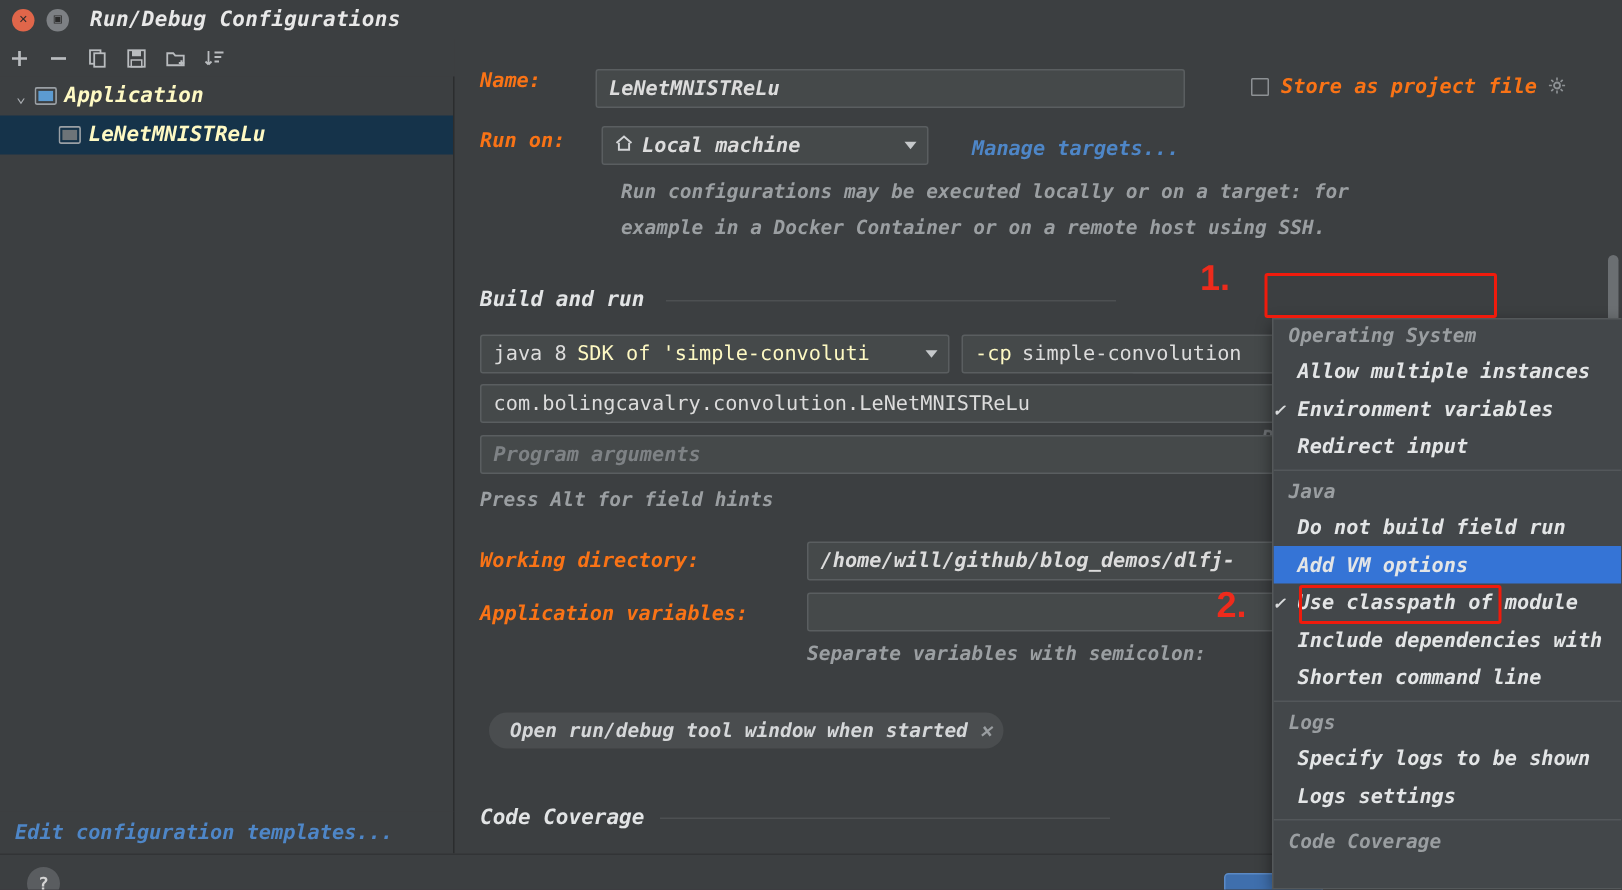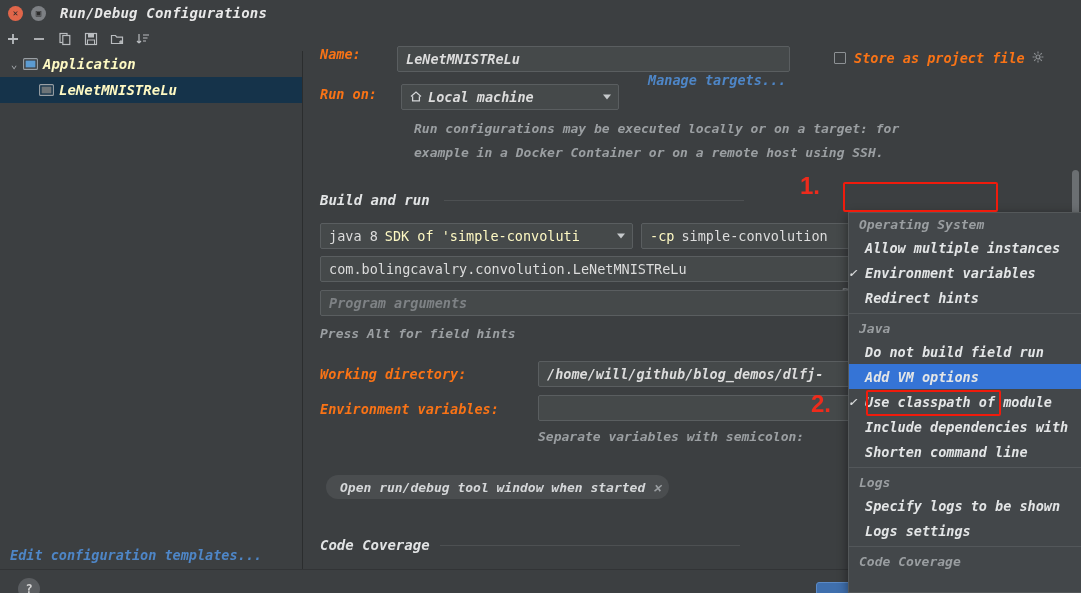--- a/index.html
+++ b/index.html
@@ -342,21 +342,21 @@
     <div class="field combo bold-i" style="position:absolute; left:97px; top:58px; width:218px;">
       <span style="margin-right:6px;">
         <svg width="12" height="11" viewBox="0 0 12 11">
           <path d="M1 5.4L6 1l5 4.4" fill="none" stroke="#d2d4d6" stroke-width="1.3"></path>
           <path d="M2.6 5.2v4.6h6.8V5.2" fill="none" stroke="#d2d4d6" stroke-width="1.3"></path>
         </svg>
       </span>
       <span>Local machine</span>
       <span class="arrow"></span>
     </div>
-    <div class="link" style="position:absolute; left:344px; top:46px;">Manage targets...</div>
+    <div class="link" style="position:absolute; left:344px; top:65px;">Manage targets...</div>
 
     <div class="lbl-dim" style="position:absolute; left:110px; top:95px;">Run configurations may be executed locally or on a target: for</div>
     <div class="lbl-dim" style="position:absolute; left:110px; top:119px;">example in a Docker Container or on a remote host using SSH.</div>
 
     <div class="section-title" style="position:absolute; left:16px; top:166px;">Build and run</div>
     <div class="hr-line" style="left:140px; top:174px; width:300px;"></div>
 
     <div style="position:absolute; left:546px; top:184px;" class="link">
       <span>Modify options</span>
       <span style="margin-left:4px; font-size:11px;">⌄</span>
@@ -386,21 +386,21 @@
 
     <div class="field plain" style="position:absolute; left:16px; top:230px; width:571px;">com.bolingcavalry.convolution.LeNetMNISTReLu</div>
 
     <div class="field placeholder" style="position:absolute; left:16px; top:264px; width:571px;">Program arguments</div>
 
     <div class="lbl-dim" style="position:absolute; left:16px; top:300px;">Press Alt for field hints</div>
 
     <div class="lbl" style="position:absolute; left:16px; top:340px;">Working directory:</div>
     <div class="field bold-i" style="position:absolute; left:234px; top:335px; width:360px;">/home/will/github/blog_demos/dlfj-</div>
 
-    <div class="lbl" style="position:absolute; left:16px; top:375px;">Environment variables:</div>
+    <div class="lbl" style="position:absolute; left:16px; top:375px;">Application variables:</div>
     <div class="field" style="position:absolute; left:234px; top:369px; width:360px;"></div>
 
     <div class="lbl-dim" style="position:absolute; left:234px; top:403px;">Separate variables with semicolon:</div>
 
     <div class="chip" style="position:absolute; left:22px; top:449px;">
       <span>Open run/debug tool window when started</span>
       <span class="x">✕</span>
     </div>
 
     <div class="section-title" style="position:absolute; left:16px; top:511px;">Code Coverage</div>
@@ -415,21 +415,21 @@
     <div class="popup-item">
       <span class="tick"></span>
       <span class="ilabel">Allow multiple instances</span>
     </div>
     <div class="popup-item">
       <span class="tick">✓</span>
       <span class="ilabel">Environment variables</span>
     </div>
     <div class="popup-item">
       <span class="tick"></span>
-      <span class="ilabel">Redirect hints</span>
+      <span class="ilabel">Redirect input</span>
     </div>
 
     <div class="popup-sep"></div>
 
     <div class="popup-head">Java</div>
     <div class="popup-item">
       <span class="tick"></span>
       <span class="ilabel">Do not build field run</span>
     </div>
     <div class="popup-item sel">

